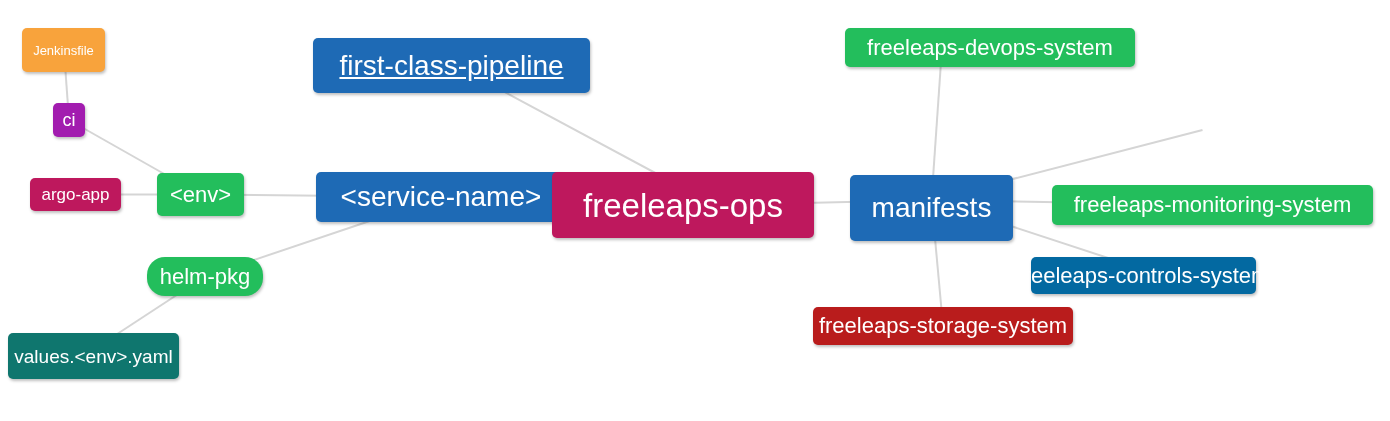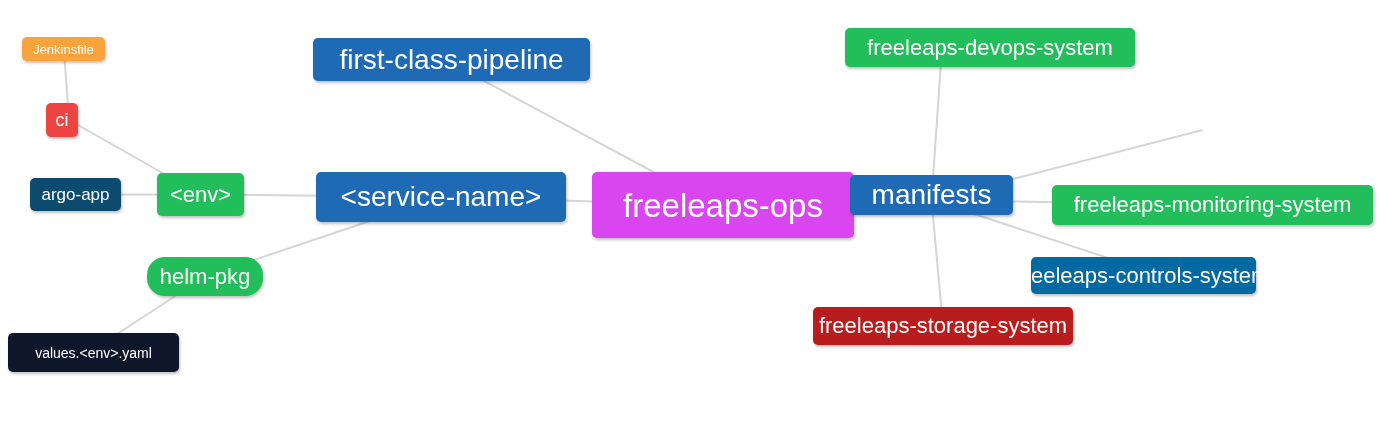--- a/index.html
+++ b/index.html
@@ -53,27 +53,27 @@
       <line x1="451.5" y1="63.5" x2="715" y2="205" stroke="#D5D5D5" stroke-width="2"></line>
       <line x1="441" y1="197" x2="715" y2="205" stroke="#D5D5D5" stroke-width="2"></line>
       <line x1="715" y1="205" x2="931.5" y2="200" stroke="#D5D5D5" stroke-width="2"></line>
       <line x1="931.5" y1="200" x2="942" y2="47.5" stroke="#D5D5D5" stroke-width="2"></line>
       <line x1="931.5" y1="200" x2="1202.5" y2="130" stroke="#D5D5D5" stroke-width="2"></line>
       <line x1="931.5" y1="200" x2="1212.5" y2="205" stroke="#D5D5D5" stroke-width="2"></line>
       <line x1="931.5" y1="200" x2="1161.5" y2="275.5" stroke="#D5D5D5" stroke-width="2"></line>
       <line x1="931.5" y1="200" x2="943" y2="326" stroke="#D5D5D5" stroke-width="2"></line>
     </svg>
 
-  <div class="node" style="left: 22px; top: 28px; width: 83px; height: 24px; font-size: 13px; background-color: rgb(248, 163, 60); margin-top: 9px;">Jenkinsfile</div>
-  <div class="node" style="left: 46px; top: 103px; width: 32px; height: 34px; font-size: 18px; background-color: #ef4444;">ci</div>
-  <div class="node" style="left: 30px; top: 178px; width: 91px; height: 33px; font-size: 17px; background-color: #0c4a6e;">argo-app</div>
+  <div class="node" style="left: 22px; top: 28px; width: 83px; height: 44px; font-size: 13px; background-color: rgb(248, 163, 60);">Jenkinsfile</div>
+  <div class="node" style="left: 53px; top: 103px; width: 32px; height: 34px; font-size: 18px; background-color: #a21caf;">ci</div>
+  <div class="node" style="left: 30px; top: 178px; width: 91px; height: 33px; font-size: 17px; background-color: #be185d;">argo-app</div>
   <div class="node" style="left: 157px; top: 173px; width: 87px; height: 43px; font-size: 22px; background-color: rgb(35, 190, 92);">&lt;env&gt;</div>
   <div class="node" style="left: 147px; top: 257px; width: 116px; height: 39px; font-size: 22px; background-color: rgb(35, 190, 92); border-radius: 18px;">helm-pkg</div>
-  <div class="node" style="left: 8px; top: 333px; width: 171px; height: 39px; font-size: 14px; background-color: #0f172a;">values.&lt;env&gt;.yaml</div>
-  <div class="node" style="left: 313px; top: 38px; width: 277px; height: 43px; font-size: 28px; background-color: rgb(30, 106, 181);">first-class-pipeline</div>
+  <div class="node" style="left: 8px; top: 333px; width: 171px; height: 46px; font-size: 19px; background-color: #0f766e;">values.&lt;env&gt;.yaml</div>
+  <div class="node" style="left: 313px; top: 38px; width: 277px; height: 55px; font-size: 28px; background-color: rgb(30, 106, 181); text-decoration: underline;">first-class-pipeline</div>
   <div class="node" style="left: 316px; top: 172px; width: 250px; height: 50px; font-size: 28px; background-color: rgb(30, 106, 181);">&lt;service-name&gt;</div>
-  <div class="node" style="left: 592px; top: 172px; width: 262px; height: 66px; font-size: 33px; background-color: #d946ef;">freeleaps-ops</div>
-  <div class="node" style="left: 850px; top: 175px; width: 163px; height: 40px; font-size: 28px; background-color: rgb(30, 106, 181);">manifests</div>
+  <div class="node" style="left: 552px; top: 172px; width: 262px; height: 66px; font-size: 33px; background-color: #be185d;">freeleaps-ops</div>
+  <div class="node" style="left: 850px; top: 175px; width: 163px; height: 66px; font-size: 28px; background-color: rgb(30, 106, 181);">manifests</div>
   <div class="node" style="left: 797px; top: 28px; width: 290px; height: 39px; font-size: 22px; background-color: rgb(35, 190, 92); margin-left: 48px;">freeleaps-devops-system</div>
   <div class="node" style="left: 1052px; top: 185px; width: 321px; height: 40px; font-size: 22px; background-color: rgb(35, 190, 92);">freeleaps-monitoring-system</div>
   <div class="node" style="left: 1031px; top: 257px; width: 225px; height: 37px; font-size: 22px; background-color: #0369a1;">freeleaps-controls-system</div>
   <div class="node" style="left: 813px; top: 307px; width: 260px; height: 38px; font-size: 22px; background-color: #b91c1c;">freeleaps-storage-system</div>
 </div>
 
 </body></html>

